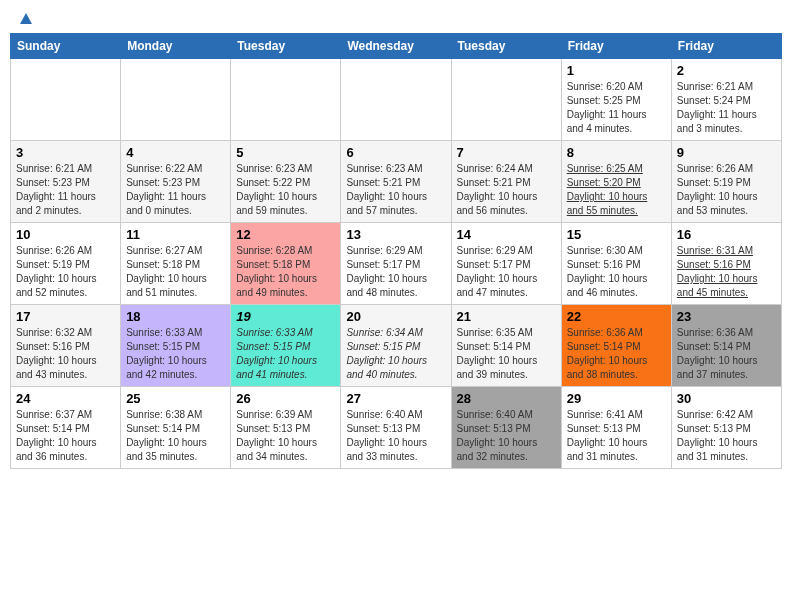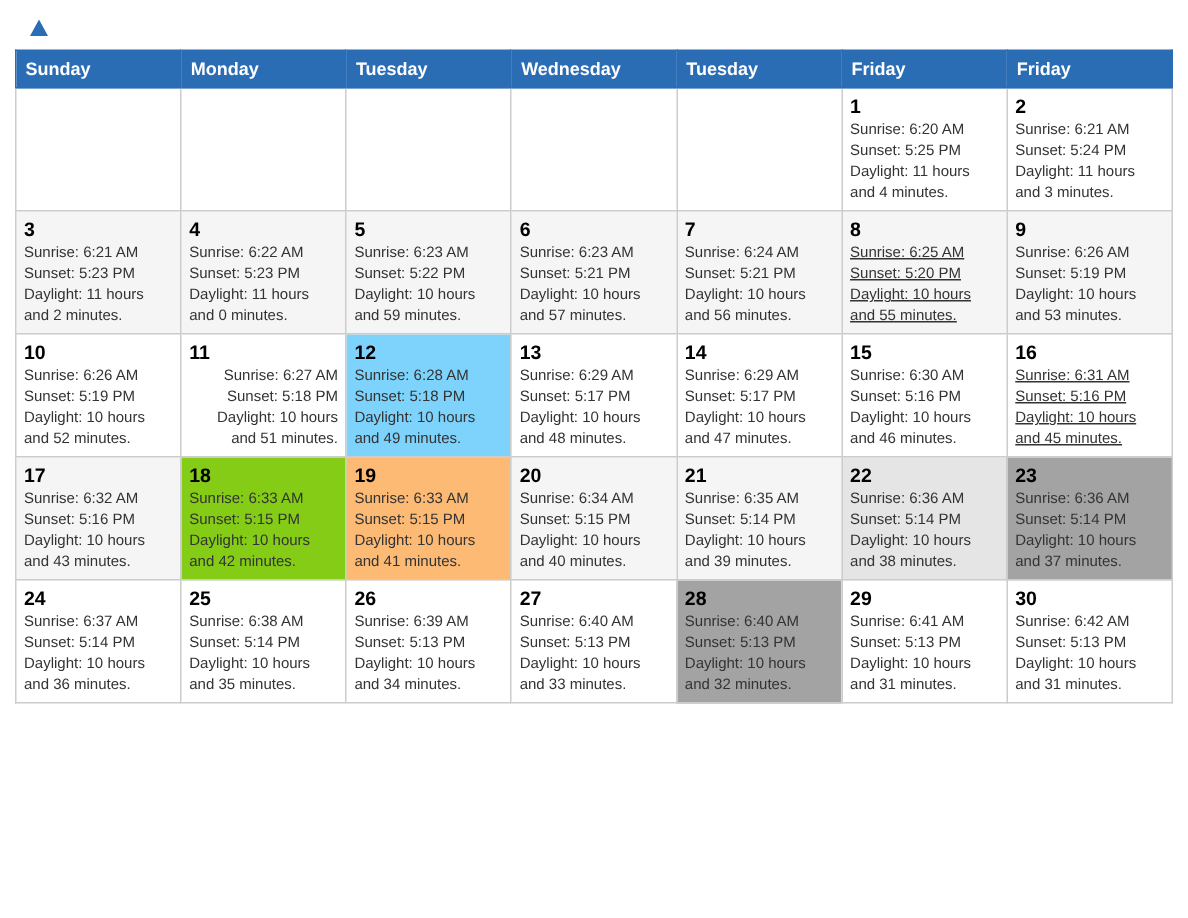--- a/index.html
+++ b/index.html
@@ -172,25 +172,25 @@
       </tr>
       <tr>
         <td style="background-color: rgb(255, 255, 255);">
           <span class="day-num">10</span>
           <div class="day-info" style="white-space: pre-line;">Sunrise: 6:26 AM
 Sunset: 5:19 PM
 Daylight: 10 hours and 52 minutes.</div>
         </td>
         <td style="background-color: rgb(255, 255, 255);">
           <span class="day-num">11</span>
-          <div class="day-info" style="white-space: pre-line; text-align: right;">Sunrise: 6:27 AM
+          <div class="day-info" style="white-space: pre-line;">Sunrise: 6:27 AM
 Sunset: 5:18 PM
 Daylight: 10 hours and 51 minutes.</div>
         </td>
-        <td style="background-color: #7dd3fc; margin-top: 21px;">
+        <td style="background-color: #fca5a5; margin-top: 21px;">
           <span class="day-num">12</span>
           <div class="day-info" style="white-space: pre-line;">Sunrise: 6:28 AM
 Sunset: 5:18 PM
 Daylight: 10 hours and 49 minutes.</div>
         </td>
         <td style="background-color: rgb(255, 255, 255);">
           <span class="day-num">13</span>
           <div class="day-info" style="white-space: pre-line;">Sunrise: 6:29 AM
 Sunset: 5:17 PM
 Daylight: 10 hours and 48 minutes.</div>
@@ -214,45 +214,45 @@
 Daylight: 10 hours and 45 minutes.</div>
         </td>
       </tr>
       <tr>
         <td style="background-color: rgb(245, 245, 245);">
           <span class="day-num">17</span>
           <div class="day-info" style="white-space: pre-line;">Sunrise: 6:32 AM
 Sunset: 5:16 PM
 Daylight: 10 hours and 43 minutes.</div>
         </td>
-        <td style="background-color: #84cc16;">
+        <td style="background-color: #c4b5fd;">
           <span class="day-num">18</span>
           <div class="day-info" style="white-space: pre-line;">Sunrise: 6:33 AM
 Sunset: 5:15 PM
 Daylight: 10 hours and 42 minutes.</div>
         </td>
-        <td style="background-color: #fdba74;">
+        <td style="background-color: #5eead4; font-style: italic;">
           <span class="day-num">19</span>
           <div class="day-info" style="white-space: pre-line;">Sunrise: 6:33 AM
 Sunset: 5:15 PM
 Daylight: 10 hours and 41 minutes.</div>
         </td>
         <td style="background-color: rgb(245, 245, 245);">
           <span class="day-num">20</span>
-          <div class="day-info" style="white-space: pre-line;">Sunrise: 6:34 AM
+          <div class="day-info" style="white-space: pre-line; font-style: italic;">Sunrise: 6:34 AM
 Sunset: 5:15 PM
 Daylight: 10 hours and 40 minutes.</div>
         </td>
         <td style="background-color: rgb(245, 245, 245);">
           <span class="day-num">21</span>
           <div class="day-info" style="white-space: pre-line;">Sunrise: 6:35 AM
 Sunset: 5:14 PM
 Daylight: 10 hours and 39 minutes.</div>
         </td>
-        <td style="background-color: #e5e5e5;">
+        <td style="background-color: #f97316;">
           <span class="day-num">22</span>
           <div class="day-info" style="white-space: pre-line;">Sunrise: 6:36 AM
 Sunset: 5:14 PM
 Daylight: 10 hours and 38 minutes.</div>
         </td>
         <td style="background-color: #a3a3a3;">
           <span class="day-num">23</span>
           <div class="day-info" style="white-space: pre-line;">Sunrise: 6:36 AM
 Sunset: 5:14 PM
 Daylight: 10 hours and 37 minutes.</div>

